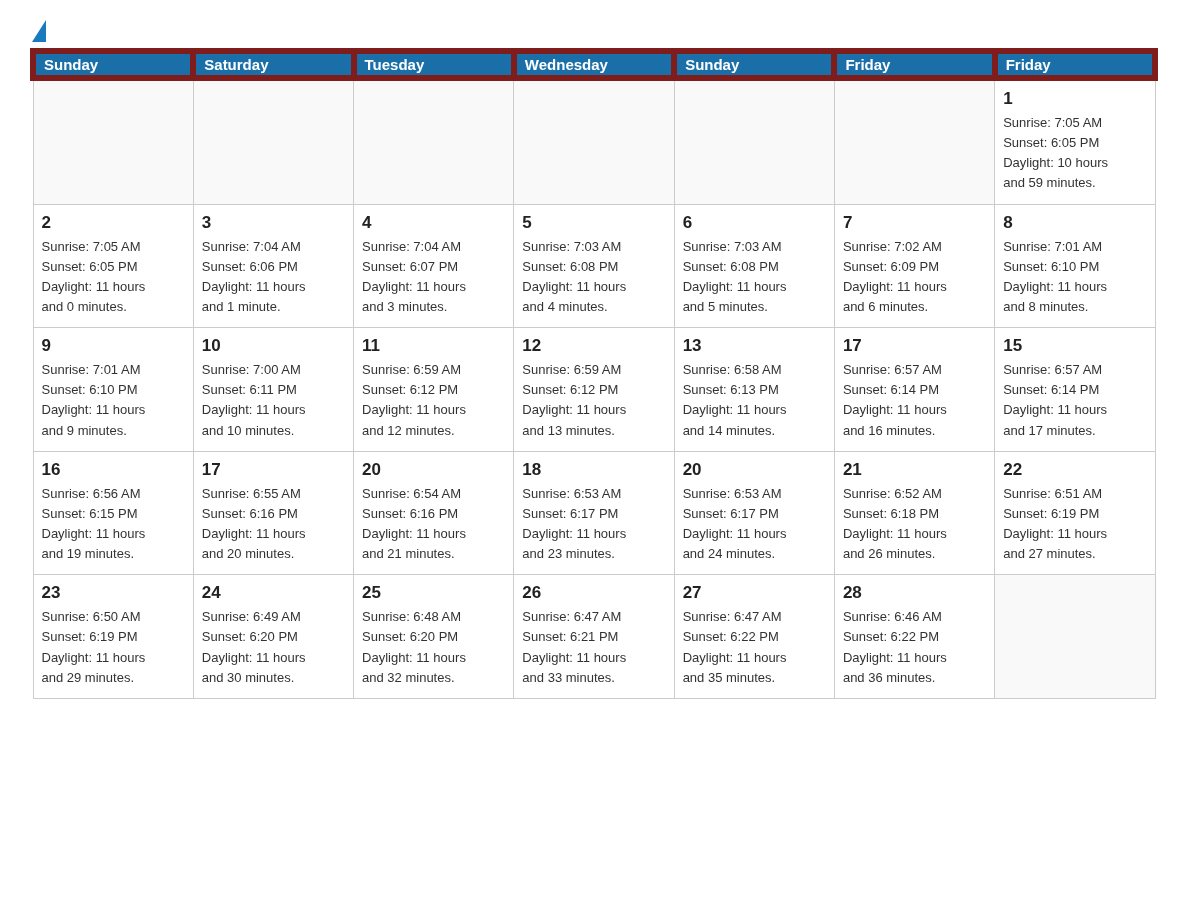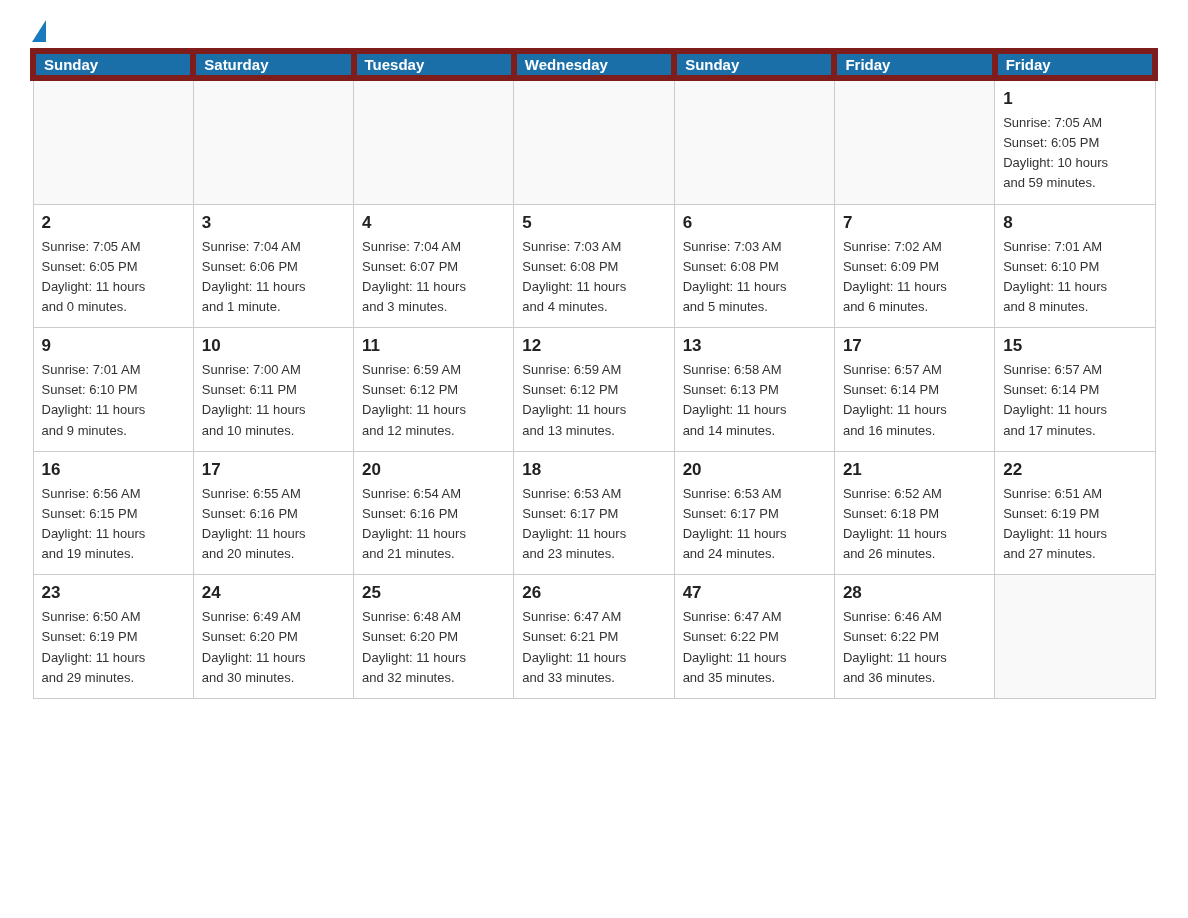--- a/index.html
+++ b/index.html
@@ -243,21 +243,21 @@
         </td>
         <td>
           <span class="day-number">25</span>
           <div class="day-info">Sunrise: 6:48 AM<br>Sunset: 6:20 PM<br>Daylight: 11 hours<br>and 32 minutes.</div>
         </td>
         <td>
           <span class="day-number">26</span>
           <div class="day-info">Sunrise: 6:47 AM<br>Sunset: 6:21 PM<br>Daylight: 11 hours<br>and 33 minutes.</div>
         </td>
         <td>
-          <span class="day-number">47</span>
+          <span class="day-number">27</span>
           <div class="day-info">Sunrise: 6:47 AM<br>Sunset: 6:22 PM<br>Daylight: 11 hours<br>and 35 minutes.</div>
         </td>
         <td>
           <span class="day-number">28</span>
           <div class="day-info">Sunrise: 6:46 AM<br>Sunset: 6:22 PM<br>Daylight: 11 hours<br>and 36 minutes.</div>
         </td>
         <td class="empty-cell"></td>
       </tr>
     </tbody>
 </table>

